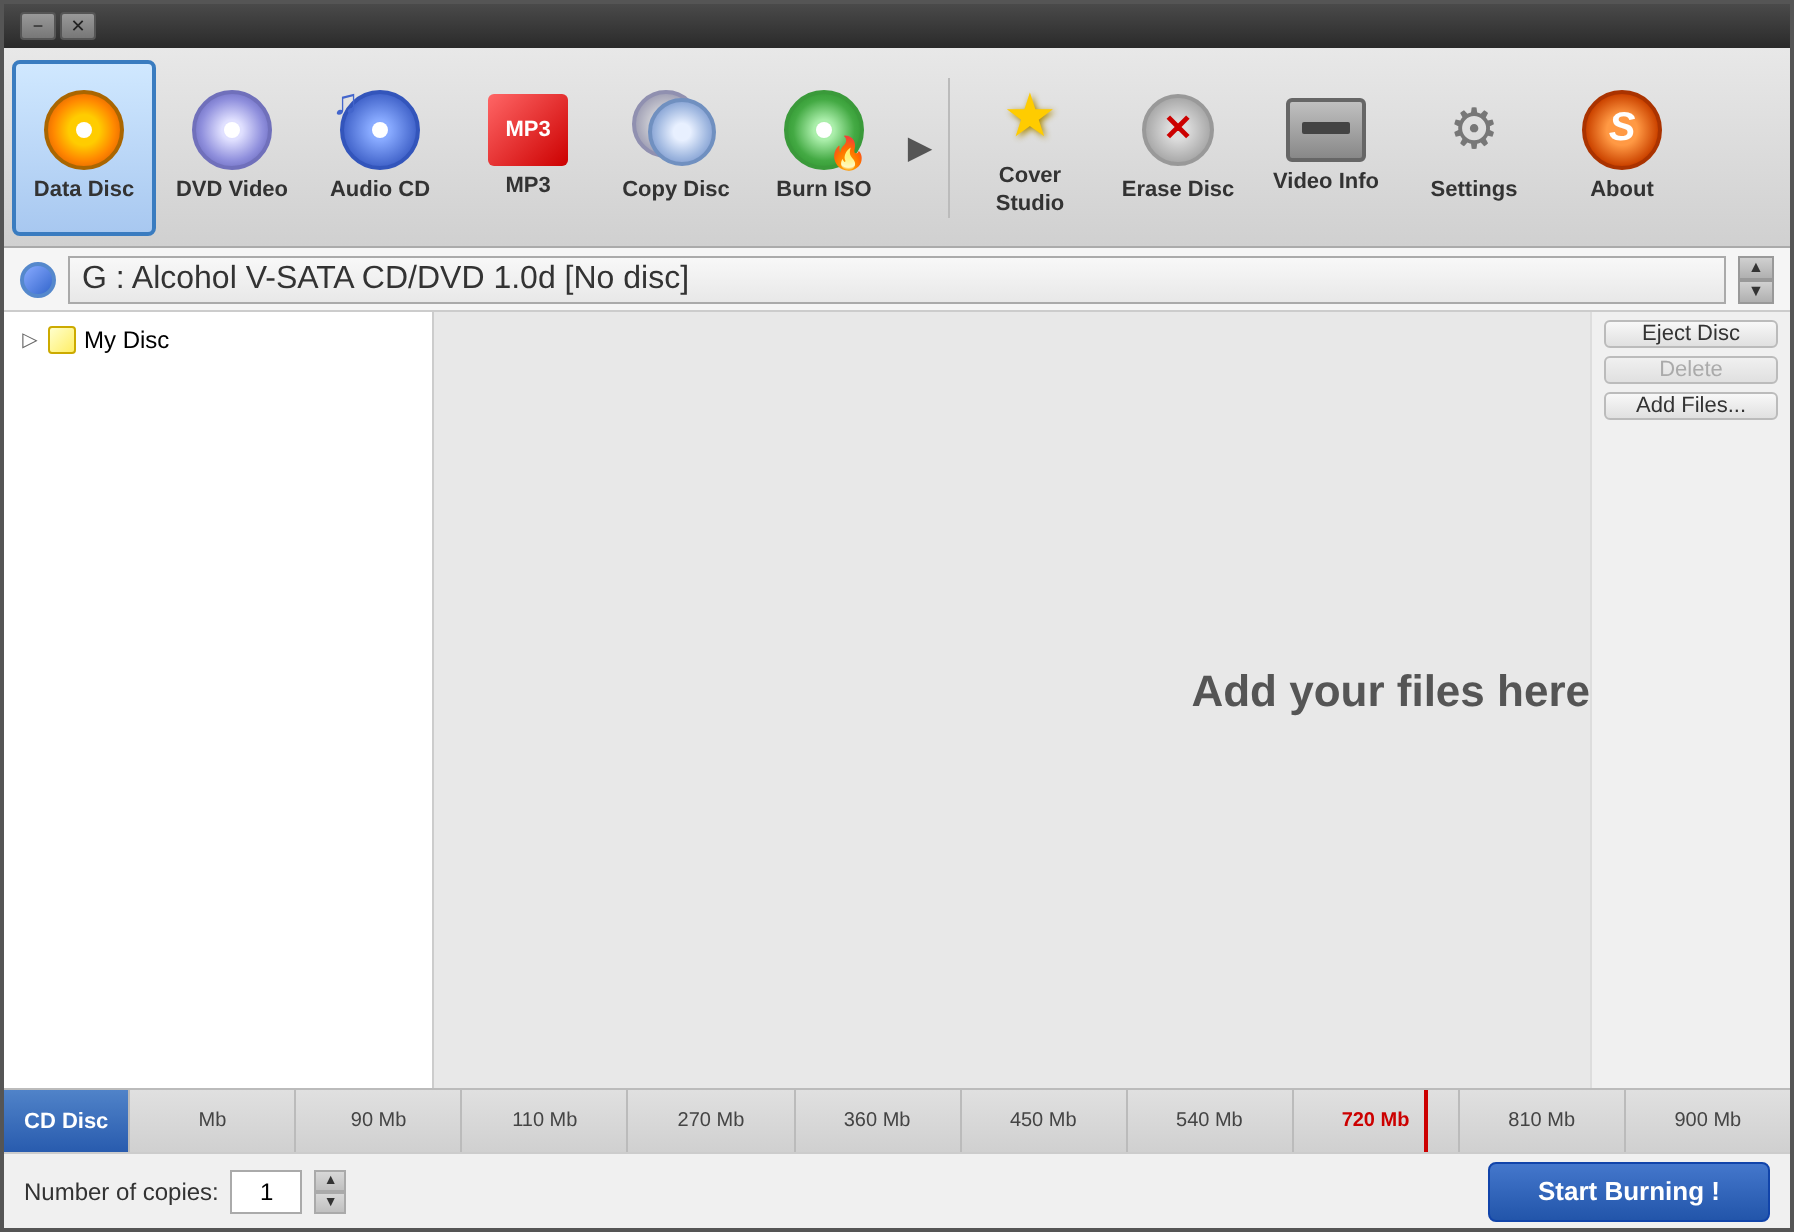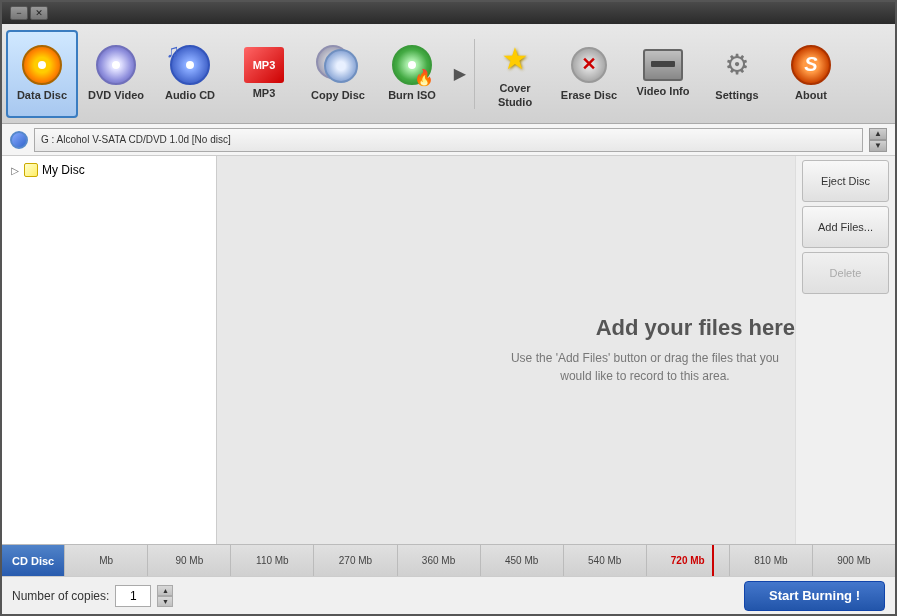--- a/index.html
+++ b/index.html
@@ -207,21 +207,21 @@
       width: 18px; height: 18px;
       border-radius: 50%;
       border: 2px solid #5588cc;
       background: linear-gradient(135deg, #88aaff, #3366cc);
     }
     .drive-select {
       flex: 1;
       height: 24px;
       border: 1px solid #aaa;
       background: linear-gradient(to bottom, #f8f8f8, #e8e8e8);
-      font-size: 10px;
+      font-size: 16px;
       padding: 2px 6px;
       color: #333;
       appearance: none;
       cursor: pointer;
     }
     .drive-arrow {
       display: flex;
       flex-direction: column;
       gap: 0;
     }
@@ -298,21 +298,21 @@
       display: flex;
       flex-direction: column;
       align-items: stretch;
       padding: 4px 6px;
       gap: 4px;
       background: #f0f0f0;
       border-left: 1px solid #ddd;
       flex-shrink: 0;
     }
     .side-btn {
-      height: 42px;
+      height: 14px;
       border: 1px solid #bbb;
       border-radius: 3px;
       background: linear-gradient(to bottom, #f8f8f8, #e0e0e0);
       font-size: 11px;
       cursor: pointer;
       display: flex;
       align-items: center;
       justify-content: center;
       color: #333;
     }
@@ -538,27 +538,26 @@
       <div class="file-tree">
         <div class="tree-item">
           <span class="tree-expander">▷</span>
           <div class="tree-item-icon"></div>
           <span>My Disc</span>
         </div>
       </div>
 
       <div class="drop-zone">
         <div class="drop-zone-title">Add your files here</div>
-        <div class="drop-zone-sub">Use the 'Add Files' button or drag the files that you would like to record to this area.</div>
       </div>
 
       <div class="side-buttons">
         <div class="side-btn">Eject Disc</div>
+        <div class="side-btn disabled">Delete</div>
         <div class="side-btn">Add Files...</div>
-        <div class="side-btn disabled">Delete</div>
       </div>
 
     </div>
 
     <div class="statusbar">
       <div class="disc-type-label">CD Disc</div>
       <div class="capacity-bar">
         <div class="capacity-marks">
           <div class="capacity-mark">Mb</div>
           <div class="capacity-mark">90 Mb</div>

